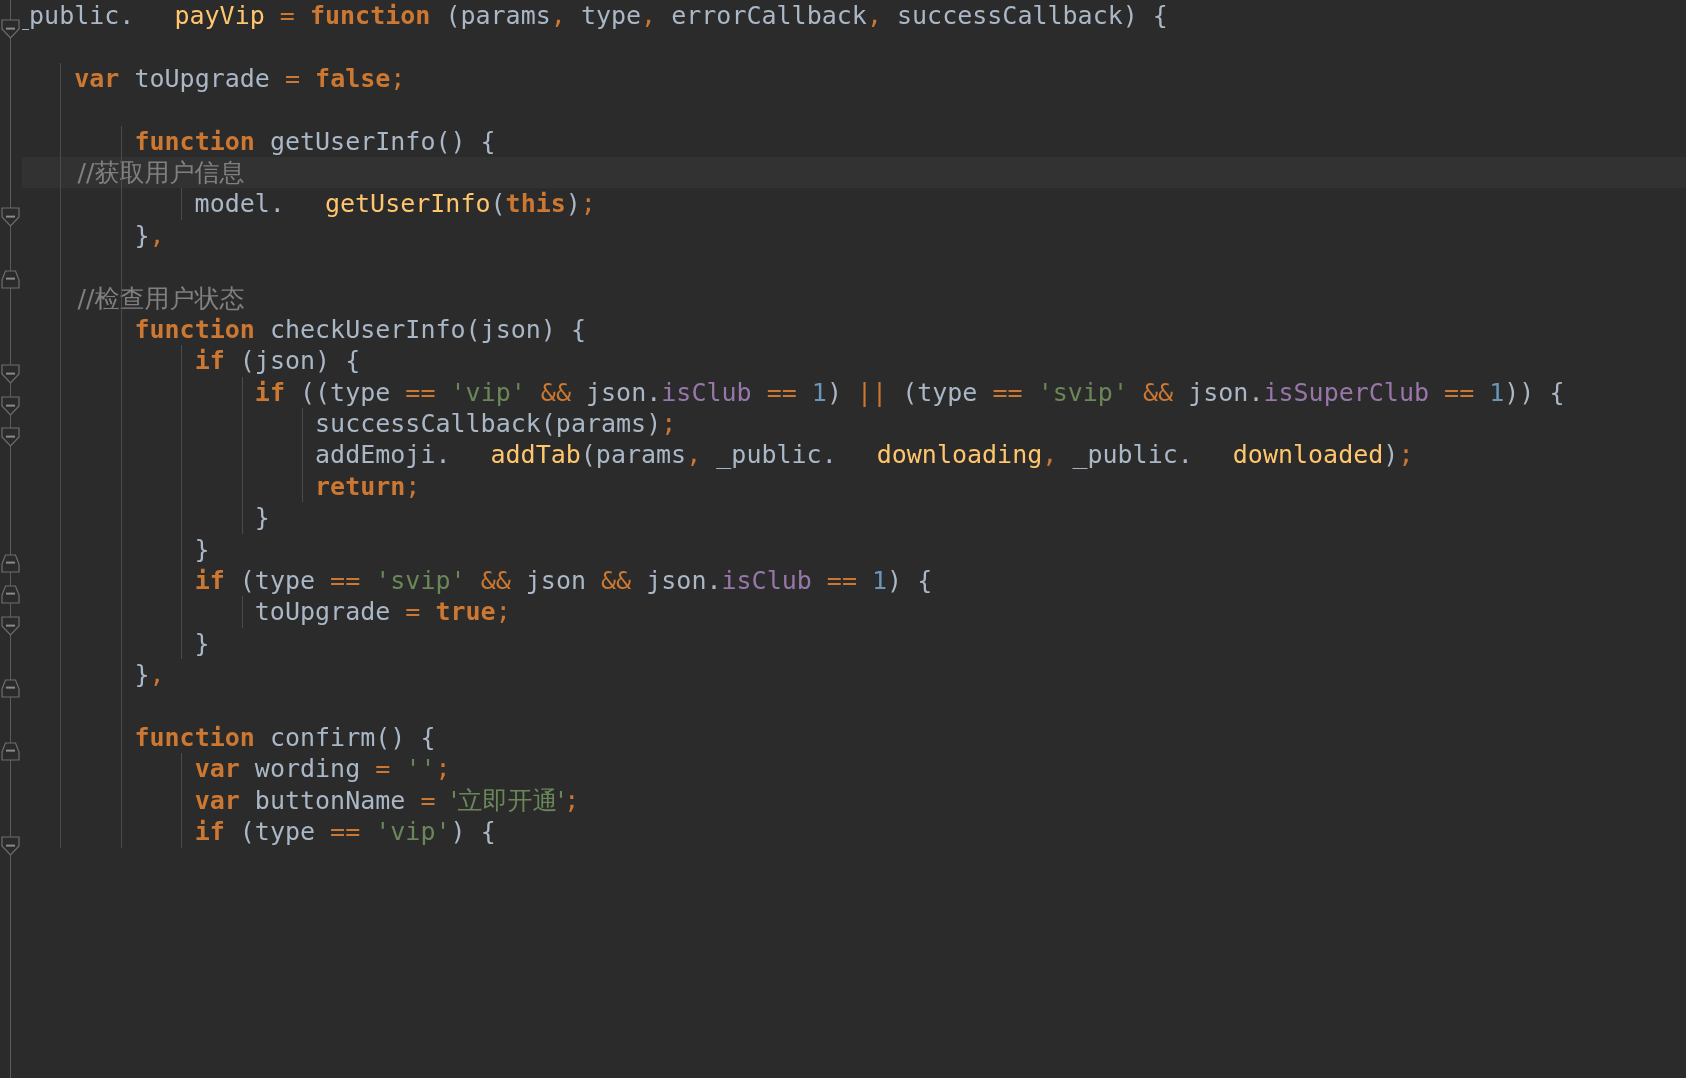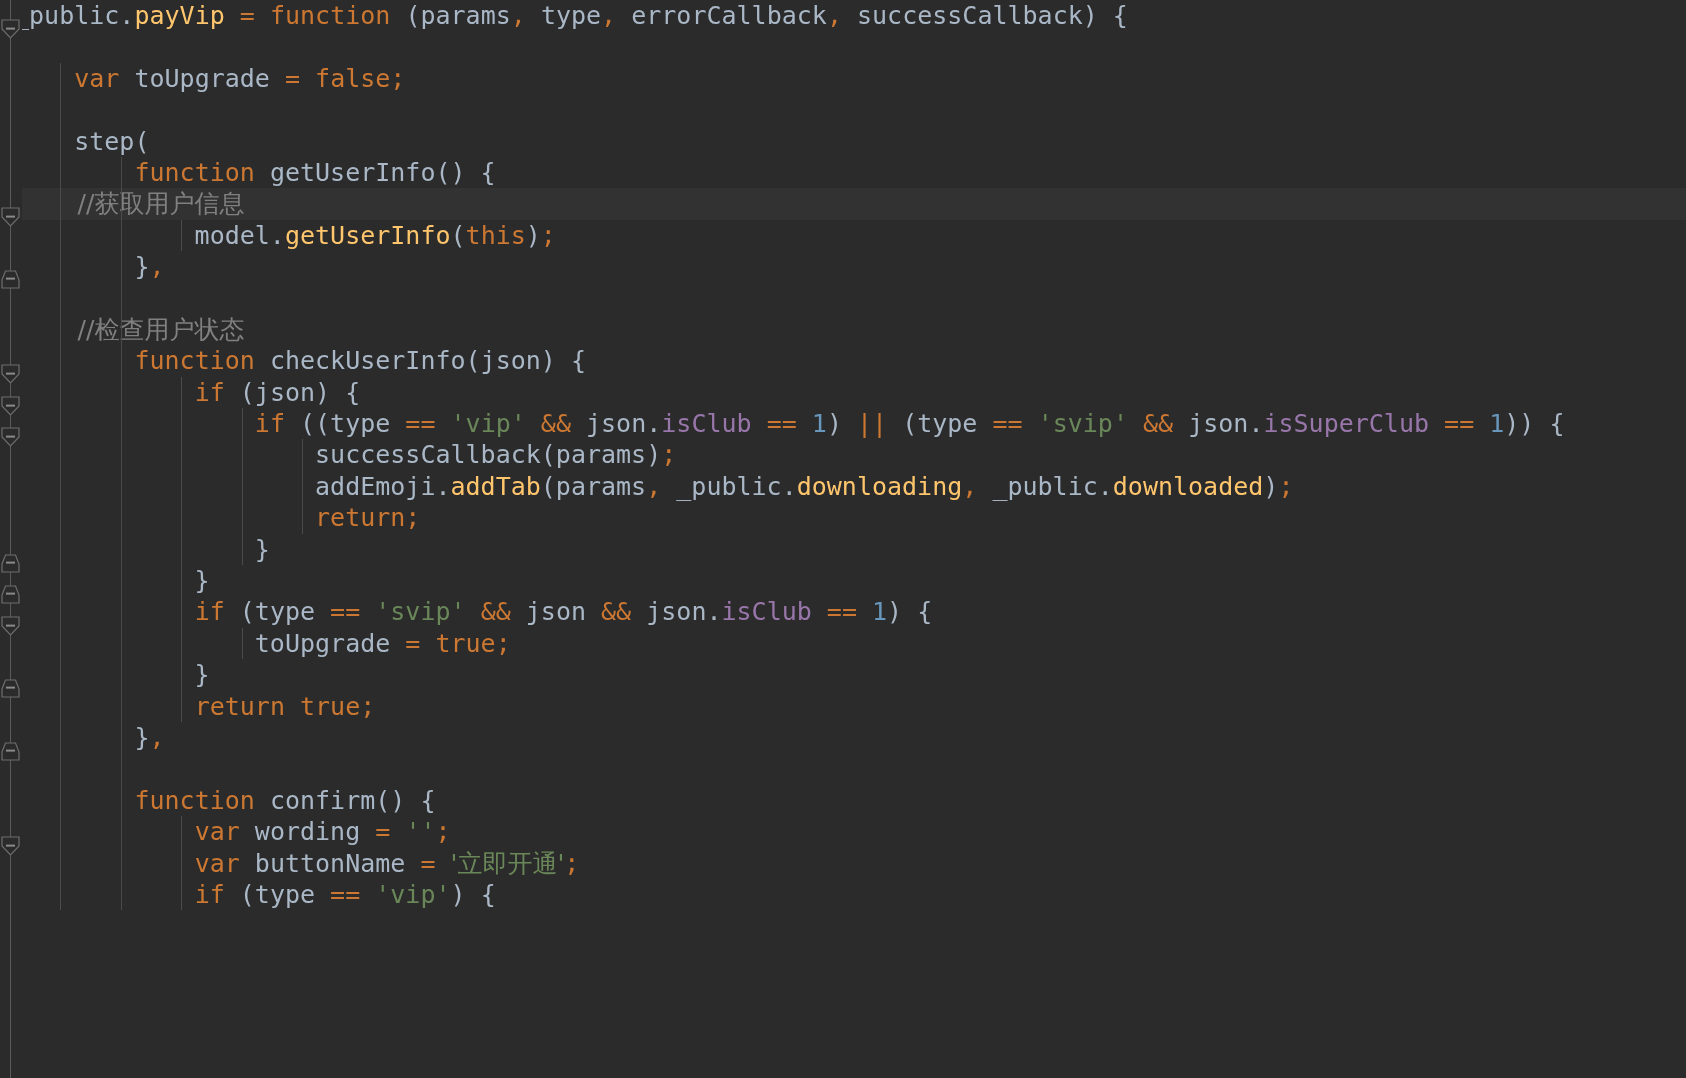--- a/index.html
+++ b/index.html
@@ -77,22 +77,22 @@
     top: 0;
     width: 1px;
     height: 31.4px;
     background: #4b4b4b;
     z-index: 2;
     pointer-events: none;
   }
 
   
   .t-def      { color: #a9b7c6; }           
-  .t-kw       { color: #cc7832; font-weight: normal; }  
-  .t-fn       { color: #ffc66d; }           
+  .t-kw       { color: #cc7832; font-weight: bold; }  
+  .t-fn       { color: #ffc66d; margin-left: 40px; }           
   .t-str      { color: #6a8759; }           
   .t-num      { color: #6897bb; }           
   .t-prop     { color: #9876aa; }           
   .t-cmt      { color: #808080; }           
   .t-semi     { color: #cc7832; }
   .cjk { font-family: "DejaVu Sans", "Liberation Sans", sans-serif; }
 </style>
 </head>
 <body>
 
@@ -172,39 +172,37 @@
           <rect x="6" y="9.6" width="9" height="2" fill="#8a8a8a"></rect>
         </svg>
       </div>
     </div>
 
   <div id="code">
       <div class="line"><span class="t-def">_public.</span><span class="t-fn">payVip</span><span class="t-def"> </span><span class="t-semi">=</span><span class="t-def"> </span><span class="t-kw">function</span><span class="t-def"> (params</span><span class="t-semi">,</span><span class="t-def"> type</span><span class="t-semi">,</span><span class="t-def"> errorCallback</span><span class="t-semi">,</span><span class="t-def"> successCallback) {</span></div>
       <div class="line">&nbsp;</div>
       <div class="line"><div class="guide" style="left: 60px;"></div><span class="t-def">    </span><span class="t-kw">var</span><span class="t-def"> toUpgrade </span><span class="t-semi">=</span><span class="t-def"> </span><span class="t-kw">false</span><span class="t-semi">;</span></div>
       <div class="line"><div class="guide" style="left: 60px;"></div>&nbsp;</div>
-      <div class="line"><div class="guide" style="left: 60px;"></div><span class="t-def">    step(</span></div>
       <div class="line"><div class="guide" style="left: 60px;"></div><div class="guide" style="left: 121px;"></div><span class="t-def">        </span><span class="t-kw">function</span><span class="t-def"> getUserInfo() {</span></div>
       <div class="line current"><div class="guide" style="left: 60px;"></div><div class="guide" style="left: 121px;"></div><span class="t-cmt cjk">        //获取用户信息</span></div>
       <div class="line"><div class="guide" style="left: 60px;"></div><div class="guide" style="left: 121px;"></div><div class="guide" style="left: 181px;"></div><span class="t-def">            model.</span><span class="t-fn">getUserInfo</span><span class="t-def">(</span><span class="t-kw">this</span><span class="t-def">)</span><span class="t-semi">;</span></div>
       <div class="line"><div class="guide" style="left: 60px;"></div><div class="guide" style="left: 121px;"></div><span class="t-def">        }</span><span class="t-semi">,</span></div>
       <div class="line"><div class="guide" style="left: 60px;"></div><div class="guide" style="left: 121px;"></div>&nbsp;</div>
       <div class="line"><div class="guide" style="left: 60px;"></div><div class="guide" style="left: 121px;"></div><span class="t-cmt cjk">        //检查用户状态</span></div>
       <div class="line"><div class="guide" style="left: 60px;"></div><div class="guide" style="left: 121px;"></div><span class="t-def">        </span><span class="t-kw">function</span><span class="t-def"> checkUserInfo(json) {</span></div>
       <div class="line"><div class="guide" style="left: 60px;"></div><div class="guide" style="left: 121px;"></div><div class="guide" style="left: 181px;"></div><span class="t-def">            </span><span class="t-kw">if</span><span class="t-def"> (json) {</span></div>
       <div class="line"><div class="guide" style="left: 60px;"></div><div class="guide" style="left: 121px;"></div><div class="guide" style="left: 181px;"></div><div class="guide" style="left: 242px;"></div><span class="t-def">                </span><span class="t-kw">if</span><span class="t-def"> ((type </span><span class="t-semi">==</span><span class="t-def"> </span><span class="t-str">'vip'</span><span class="t-def"> </span><span class="t-semi">&amp;&amp;</span><span class="t-def"> json.</span><span class="t-prop">isClub</span><span class="t-def"> </span><span class="t-semi">==</span><span class="t-def"> </span><span class="t-num">1</span><span class="t-def">) </span><span class="t-semi">||</span><span class="t-def"> (type </span><span class="t-semi">==</span><span class="t-def"> </span><span class="t-str">'svip'</span><span class="t-def"> </span><span class="t-semi">&amp;&amp;</span><span class="t-def"> json.</span><span class="t-prop">isSuperClub</span><span class="t-def"> </span><span class="t-semi">==</span><span class="t-def"> </span><span class="t-num">1</span><span class="t-def">)) {</span></div>
       <div class="line"><div class="guide" style="left: 60px;"></div><div class="guide" style="left: 121px;"></div><div class="guide" style="left: 181px;"></div><div class="guide" style="left: 242px;"></div><div class="guide" style="left: 302px;"></div><span class="t-def">                    successCallback(params)</span><span class="t-semi">;</span></div>
       <div class="line"><div class="guide" style="left: 60px;"></div><div class="guide" style="left: 121px;"></div><div class="guide" style="left: 181px;"></div><div class="guide" style="left: 242px;"></div><div class="guide" style="left: 302px;"></div><span class="t-def">                    addEmoji.</span><span class="t-fn">addTab</span><span class="t-def">(params</span><span class="t-semi">,</span><span class="t-def"> _public.</span><span class="t-fn">downloading</span><span class="t-semi">,</span><span class="t-def"> _public.</span><span class="t-fn">downloaded</span><span class="t-def">)</span><span class="t-semi">;</span></div>
       <div class="line"><div class="guide" style="left: 60px;"></div><div class="guide" style="left: 121px;"></div><div class="guide" style="left: 181px;"></div><div class="guide" style="left: 242px;"></div><div class="guide" style="left: 302px;"></div><span class="t-def">                    </span><span class="t-kw">return</span><span class="t-semi">;</span></div>
       <div class="line"><div class="guide" style="left: 60px;"></div><div class="guide" style="left: 121px;"></div><div class="guide" style="left: 181px;"></div><div class="guide" style="left: 242px;"></div><span class="t-def">                }</span></div>
       <div class="line"><div class="guide" style="left: 60px;"></div><div class="guide" style="left: 121px;"></div><div class="guide" style="left: 181px;"></div><span class="t-def">            }</span></div>
       <div class="line"><div class="guide" style="left: 60px;"></div><div class="guide" style="left: 121px;"></div><div class="guide" style="left: 181px;"></div><span class="t-def">            </span><span class="t-kw">if</span><span class="t-def"> (type </span><span class="t-semi">==</span><span class="t-def"> </span><span class="t-str">'svip'</span><span class="t-def"> </span><span class="t-semi">&amp;&amp;</span><span class="t-def"> json </span><span class="t-semi">&amp;&amp;</span><span class="t-def"> json.</span><span class="t-prop">isClub</span><span class="t-def"> </span><span class="t-semi">==</span><span class="t-def"> </span><span class="t-num">1</span><span class="t-def">) {</span></div>
       <div class="line"><div class="guide" style="left: 60px;"></div><div class="guide" style="left: 121px;"></div><div class="guide" style="left: 181px;"></div><div class="guide" style="left: 242px;"></div><span class="t-def">                toUpgrade </span><span class="t-semi">=</span><span class="t-def"> </span><span class="t-kw">true</span><span class="t-semi">;</span></div>
       <div class="line"><div class="guide" style="left: 60px;"></div><div class="guide" style="left: 121px;"></div><div class="guide" style="left: 181px;"></div><span class="t-def">            }</span></div>
-      <div class="line"><div class="guide" style="left: 60px;"></div><div class="guide" style="left: 121px;"></div><div class="guide" style="left: 181px;"></div><span class="t-def">            </span><span class="t-kw">return</span><span class="t-def"> </span><span class="t-kw">true</span><span class="t-semi">;</span></div>
       <div class="line"><div class="guide" style="left: 60px;"></div><div class="guide" style="left: 121px;"></div><span class="t-def">        }</span><span class="t-semi">,</span></div>
       <div class="line"><div class="guide" style="left: 60px;"></div><div class="guide" style="left: 121px;"></div>&nbsp;</div>
       <div class="line"><div class="guide" style="left: 60px;"></div><div class="guide" style="left: 121px;"></div><span class="t-def">        </span><span class="t-kw">function</span><span class="t-def"> confirm() {</span></div>
       <div class="line"><div class="guide" style="left: 60px;"></div><div class="guide" style="left: 121px;"></div><div class="guide" style="left: 181px;"></div><span class="t-def">            </span><span class="t-kw">var</span><span class="t-def"> wording </span><span class="t-semi">=</span><span class="t-def"> </span><span class="t-str">''</span><span class="t-semi">;</span></div>
       <div class="line"><div class="guide" style="left: 60px;"></div><div class="guide" style="left: 121px;"></div><div class="guide" style="left: 181px;"></div><span class="t-def">            </span><span class="t-kw">var</span><span class="t-def"> buttonName </span><span class="t-semi">=</span><span class="t-def"> </span><span class="t-str cjk">'立即开通'</span><span class="t-semi">;</span></div>
       <div class="line"><div class="guide" style="left: 60px;"></div><div class="guide" style="left: 121px;"></div><div class="guide" style="left: 181px;"></div><span class="t-def">            </span><span class="t-kw">if</span><span class="t-def"> (type </span><span class="t-semi">==</span><span class="t-def"> </span><span class="t-str">'vip'</span><span class="t-def">) {</span></div>
     </div>
 
 </div>
 

